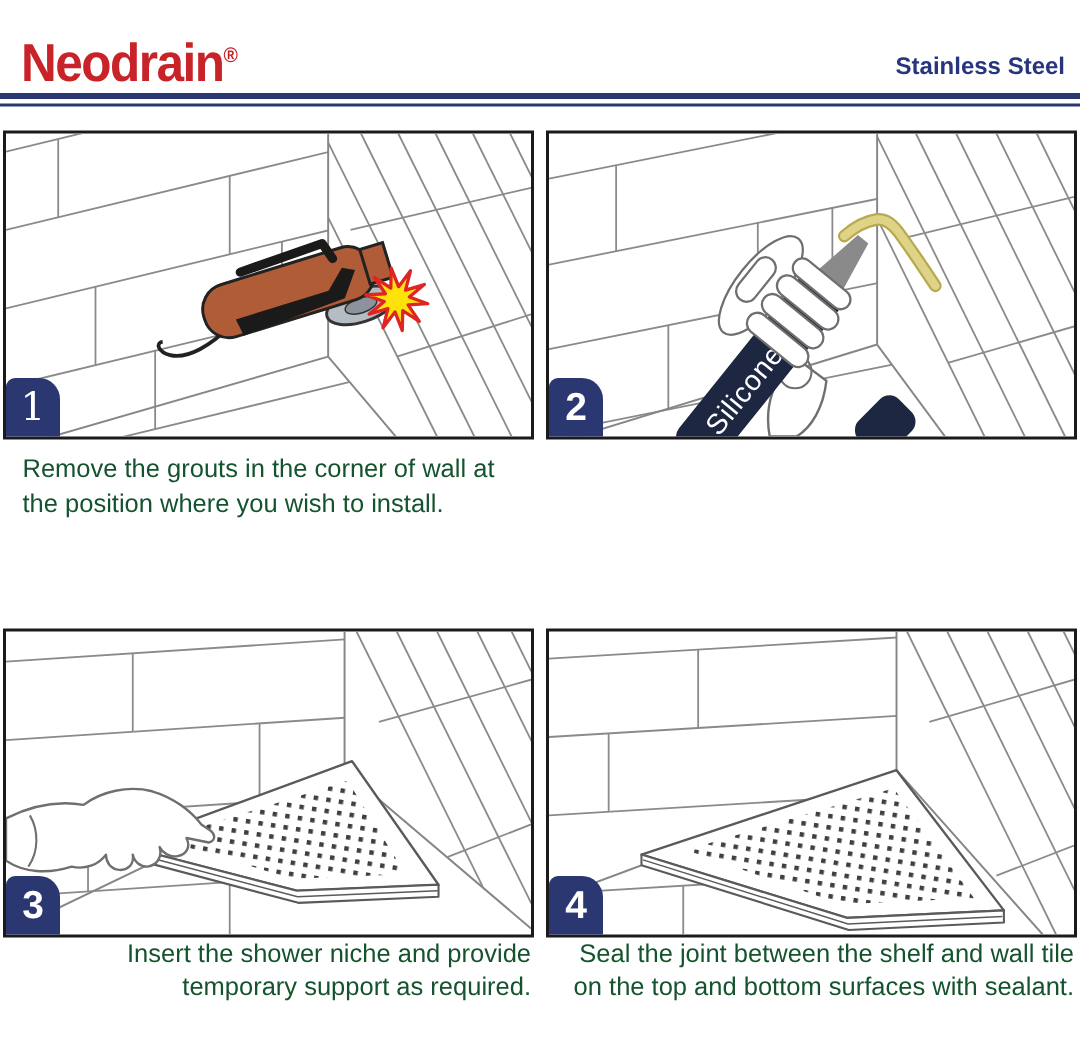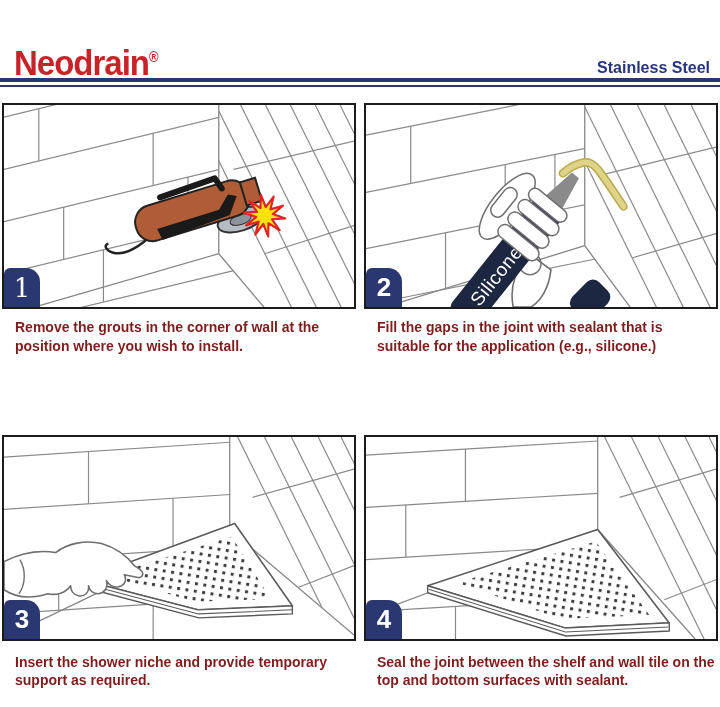--- a/index.html
+++ b/index.html
@@ -1,39 +1,39 @@
 <!DOCTYPE html>
 <html><head>
 <meta charset="utf-8">
 <style>
   html,body{margin:0;padding:0;}
   body{
     width:720px;height:707px;overflow:hidden;background:#fff;
     font-family:"Liberation Sans",sans-serif;position:relative;
   }
-  .header{display:flex;justify-content:space-between;align-items:flex-end;
-    height:78px;padding:8px 10px 0 14px;box-sizing:border-box;gap:28px;}
+  .header{display:flex;justify-content:space-between;align-items:center;
+    height:62px;padding:8px 10px 0 14px;box-sizing:border-box;gap:28px;}
   .brand{color:#c9232a;font-size:33px;font-weight:700;letter-spacing:-1px;
     line-height:1;margin-top:10px;transform:scaleY(1.08);transform-origin:left top;}
   .brand .reg{font-size:13px;font-weight:700;letter-spacing:0;position:relative;top:-12px;}
   .title{color:#27357e;font-weight:700;font-size:16px;line-height:1.18;text-align:right;margin-top:20px;}
   .rule-thick{height:4px;background:#2b3770;}
   .rule-thin{height:2px;background:#2b3770;margin-top:3px;}
   .grid{display:grid;grid-template-columns:1fr 1fr;column-gap:8px;padding:16px 2px 0 2px;}
   .step{display:flex;flex-direction:column;}
   .panel{position:relative;height:206px;border:2.5px solid #1b1b1b;box-sizing:border-box;background:#fff;}
   .panel svg{display:block;width:100%;height:100%;}
   .badge{position:absolute;left:0;bottom:0;width:36px;height:39px;background:#2b3770;
     color:#fff;display:flex;align-items:center;justify-content:center;
     font-size:26px;border-radius:6px 14px 0 0;}
   .badge.serif{font-family:"DejaVu Serif",serif;font-weight:400;}
   .badge.sans{font-weight:700;}
   .caption{height:126px;box-sizing:border-box;padding:9px 2px 0 13px;
-    color:#7f1d1d;font-size:14px;line-height:1.34;font-weight:bold;}
-  .caption.row2{height:auto;padding-top:12px;line-height:1.32;}
+    color:#14532d;font-size:17px;line-height:1.34;}
+  .caption.row2{height:auto;padding-top:0;line-height:1.32;text-align:right;}
   .tiles{stroke:#8a8a8a;stroke-width:1.2;}
   .edge{stroke:#868686;stroke-width:1.3;}
 </style>
 </head>
 <body>
 
 <div class="header">
   <div class="brand"><span>Neodrain</span><span class="reg">®</span></div>
   <div class="title">
     <div>Stainless Steel</div>
@@ -157,21 +157,20 @@
             <rect x="124" y="-26" width="13" height="46" rx="6.5"></rect>
           </g>
         </g>
         <g>
           <path d="M198,68 C205,62 213,58 220,57 C226,56.5 230,60 234,65 C243,77 251,89 259,101" stroke="#b8a94e" stroke-width="8.5" fill="none" stroke-linecap="round"></path>
           <path d="M198,68 C205,62 213,58 220,57 C226,56.5 230,60 234,65 C243,77 251,89 259,101" stroke="#ded387" stroke-width="5.5" fill="none" stroke-linecap="round"></path>
         </g>
       </svg>
       <div class="badge sans">2</div>
     </div>
-    <div class="caption">Fill the gaps in the joint with sealant that is suitable for the application (e.g., silicone.)</div>
   </div>
 
   <div class="step">
     <div class="panel">
       <svg viewBox="0 0 352 201" preserveAspectRatio="none">
         <defs>
           <clipPath id="p3L">
               <polygon points="0,0 227,0 227,92 352,196 352,201 0,201"></polygon>
             </clipPath>
           <clipPath id="p3R">

